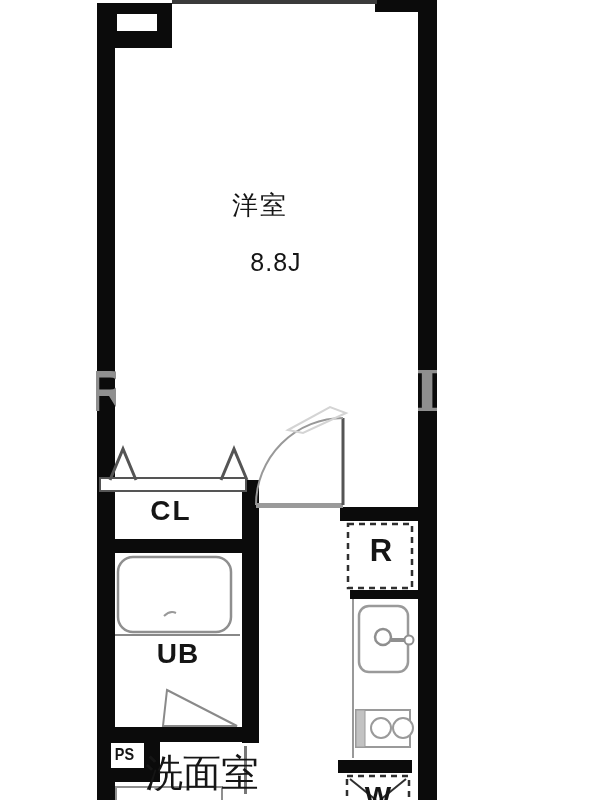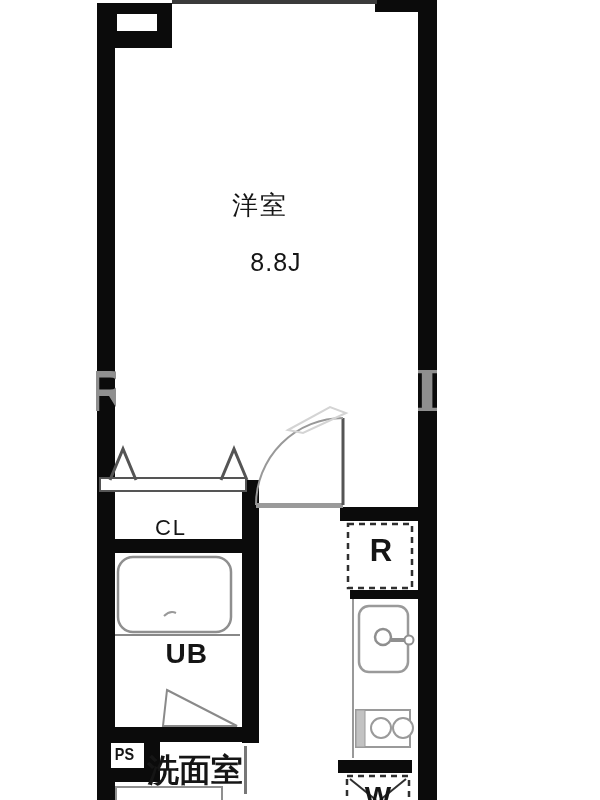--- a/index.html
+++ b/index.html
@@ -14,24 +14,24 @@
   .plan svg{position:absolute;left:0;top:0;}
   .label{
     position:absolute;
     color:#151515;
     text-align:center;
     line-height:1;
     white-space:nowrap;
   }
   .lbl-room{width:70px;left:225px;top:192px;font-size:26px;letter-spacing:2px;}
   .lbl-area{width:70px;left:241px;top:250px;font-size:25px;letter-spacing:1px;}
-  .lbl-cl{width:60px;left:141px;top:517px;font-size:22px;font-weight:400;letter-spacing:2px;}
-  .lbl-ub{width:60px;left:148px;top:640px;font-size:28px;font-weight:700;letter-spacing:1px;text-align:right;}
+  .lbl-cl{width:60px;left:141px;top:497px;font-size:28px;font-weight:700;letter-spacing:2px;}
+  .lbl-ub{width:60px;left:148px;top:640px;font-size:28px;font-weight:700;letter-spacing:1px;}
   .lbl-ps{width:34px;left:110px;top:746px;font-size:17px;font-weight:700;transform:scaleX(.85);transform-origin:left top;}
-  .lbl-wash{width:100px;left:145px;top:754px;font-size:32px;font-weight:700;}
+  .lbl-wash{width:100px;left:145px;top:754px;font-size:38px;font-weight:400;}
   .lbl-r{width:52px;left:355px;top:535px;font-size:31px;font-weight:700;}
   .lbl-w{width:52px;left:352px;top:783px;font-size:28px;font-weight:700;}
   .wm-clip{
     position:absolute;overflow:hidden;
     color:#8f8f8f;font-weight:700;
   }
   .wm-left{left:96px;top:361px;width:20px;height:66px;}
   .wm-left span{display:block;margin-left:-9px;font-size:58px;line-height:1.05;font-family:"Liberation Sans",sans-serif;}
   .wm-right{left:418px;top:362px;width:19px;height:64px;}
   .wm-right span{display:block;margin-left:-4px;font-size:56px;line-height:1.05;font-family:"DejaVu Serif",serif;}

